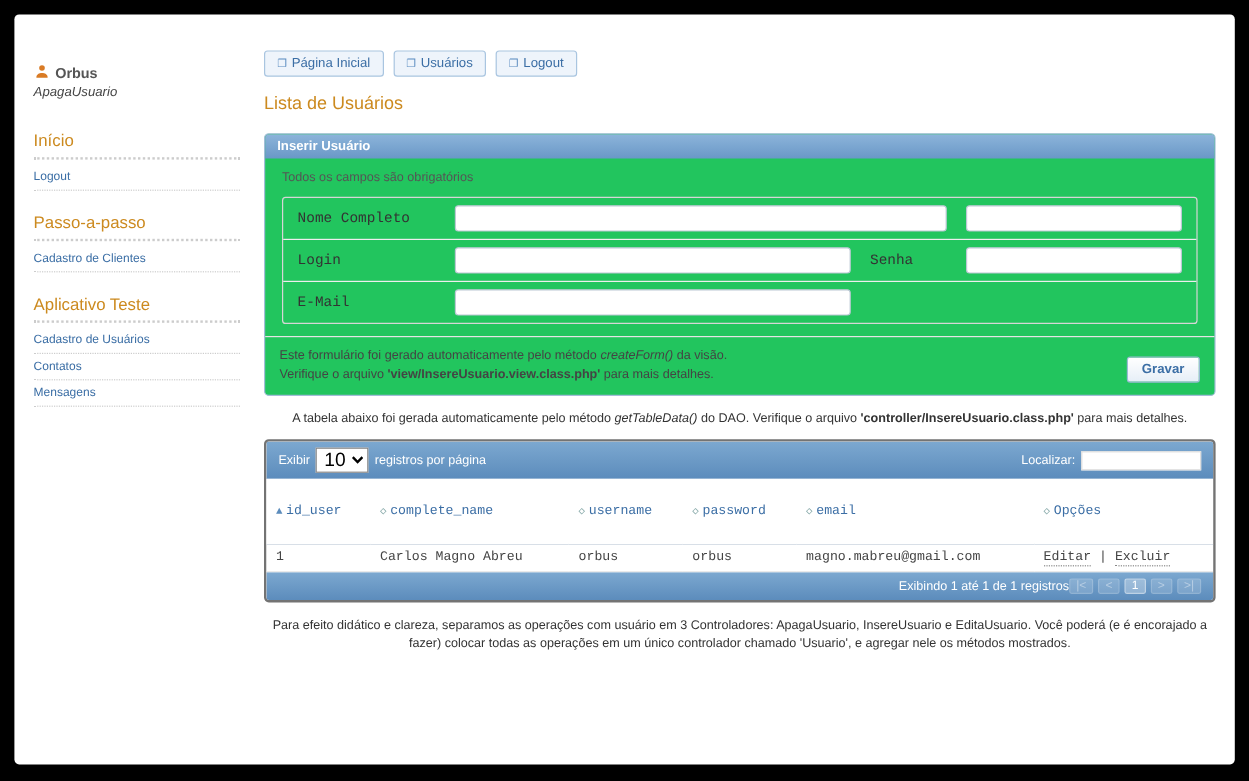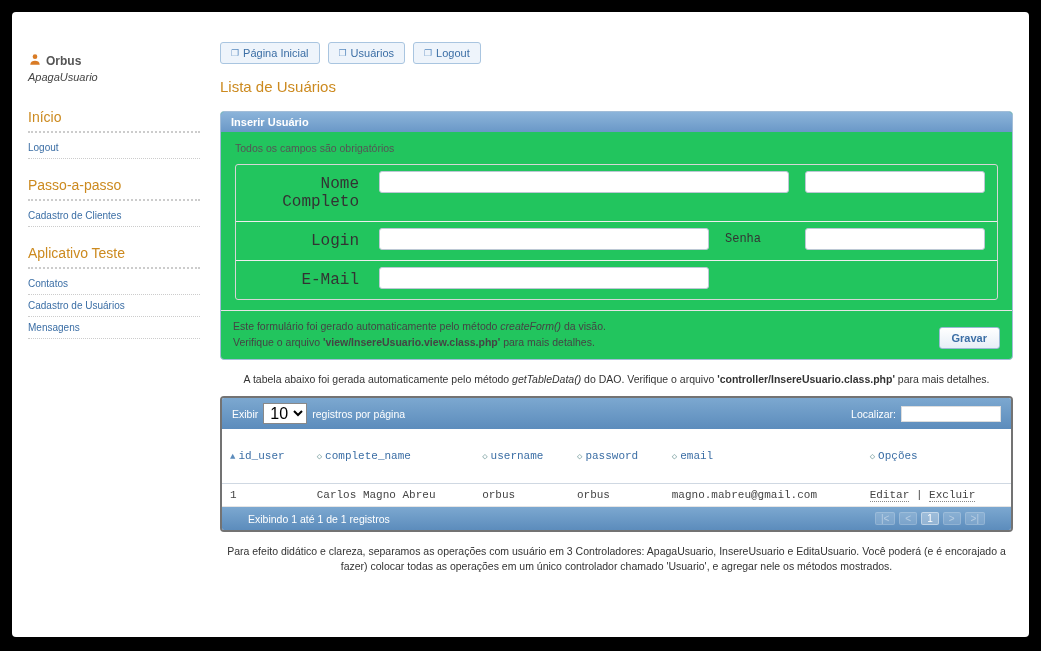--- a/index.html
+++ b/index.html
@@ -26,21 +26,21 @@
     .page-title { color: #cc8a1f; font-size: 15px; font-weight: normal; margin-bottom: 16px; }
     
     .panel { border: 1px solid #a2bdd8; border-radius: 4px; background: #22c55e; margin-bottom: 12px; }
     .panel-header { background: linear-gradient(#8cb4da, #6a98c7); color: #fff; font-size: 11px; font-weight: bold; padding: 4px 10px; border-radius: 3px 3px 0 0; }
     .panel-body { padding: 10px 14px; }
     .panel-note { font-size: 10.5px; color: #555; margin-bottom: 10px; }
     
     .form-table { width: 100%; border: 1px solid #d6d6d6; border-radius: 3px; }
     .form-row { display: flex; border-bottom: 1px solid #eee; }
     .form-row:last-child { border-bottom: none; }
-    .form-cell-label { width: 135px; padding: 10px 12px; font-family: 'Courier New', monospace; font-size: 16px; color: #333; text-align: right; }
+    .form-cell-label { width: 135px; padding: 10px 12px; font-family: 'Courier New', monospace; font-size: 12px; color: #333; }
     .form-cell-input { flex: 1; padding: 6px 8px; }
     .form-cell-label2 { width: 80px; padding: 10px 8px; font-family: 'Courier New', monospace; font-size: 12px; color: #333; }
     .form-cell-input2 { width: 200px; padding: 6px 8px; }
     .txt-input { width: 100%; border: 1px solid #bcc8d4; border-radius: 3px; padding: 4px 6px; font-size: 11px; background: #fff; }
     .txt-input-sm { width: 180px; border: 1px solid #bcc8d4; border-radius: 3px; padding: 4px 6px; font-size: 11px; background: #fff; }
     
     .panel-footer { padding: 8px 12px; border-top: 1px solid #e5e5e5; display: flex; justify-content: space-between; align-items: flex-start; gap: 10px; }
     .footer-text { font-size: 10.5px; color: #444; line-height: 1.5; }
     .footer-text em { font-style: italic; }
     .footer-text b { font-weight: bold; }
@@ -57,21 +57,21 @@
     .dt-select { background: #fff; border: 1px solid #888; font-size: 16px; padding: 0 2px; }
     .dt-search { background: #fff; border: 1px solid #ddd; font-size: 10.5px; padding: 1px 4px; width: 100px; }
     
     .dt-table { width: 100%; border-collapse: collapse; background: #fff; }
     .dt-table th { background: #fff; color: #3b6ea5; font-family: 'Courier New', monospace; font-size: 11px; font-weight: normal; text-align: left; padding: 21px 8px; border-bottom: 1px solid #cfd8e2; position: relative; }
     .sort-ind { color: #8aa; font-size: 9px; margin-right: 3px; }
     .sort-asc { color: #5c8cbc; font-size: 9px; margin-right: 3px; }
     .dt-table td { font-family: 'Courier New', monospace; font-size: 11px; color: #444; padding: 5px 8px; border-bottom: 1px solid #e5e5e5; }
     .dt-table td a { color: #444; text-decoration: none; border-bottom: 1px dotted #888; cursor: pointer; }
     
-    .dt-bottom { background: linear-gradient(#7ca8d0, #5c8cbc); color: #fff; padding: 5px 26px; font-size: 10.5px; display: flex; justify-content: space-between; align-items: center; }
+    .dt-bottom { background: linear-gradient(#7ca8d0, #5c8cbc); color: #fff; padding: 5px 10px; font-size: 10.5px; display: flex; justify-content: flex-end; align-items: center; }
     .dt-pager { display: flex; gap: 4px; align-items: center; }
     .dt-pager span { background: rgba(255,255,255,0.3); border: 1px solid rgba(255,255,255,0.4); border-radius: 2px; padding: 0 5px; font-size: 10px; cursor: pointer; color: #fff; }
     .dt-pager .pg-disabled { opacity: 0.5; }
   </style>
 </head>
 <body>
 
 <div class="outer">
   <div class="page">
 
@@ -92,22 +92,22 @@
         <a class="nav-link">Logout</a>
       </div>
 
       <div class="nav-section">
         <div class="nav-heading">Passo-a-passo</div>
         <a class="nav-link">Cadastro de Clientes</a>
       </div>
 
       <div class="nav-section">
         <div class="nav-heading">Aplicativo Teste</div>
+        <a class="nav-link">Cadastro de Usuários</a>
         <a class="nav-link">Contatos</a>
-        <a class="nav-link">Cadastro de Usuários</a>
         <a class="nav-link">Mensagens</a>
       </div>
     </aside>
 
     <main class="main">
 
       <div class="topbar">
         <button class="topbtn">
           <span class="ext-icon">❐</span>
           <span>Página Inicial</span>

